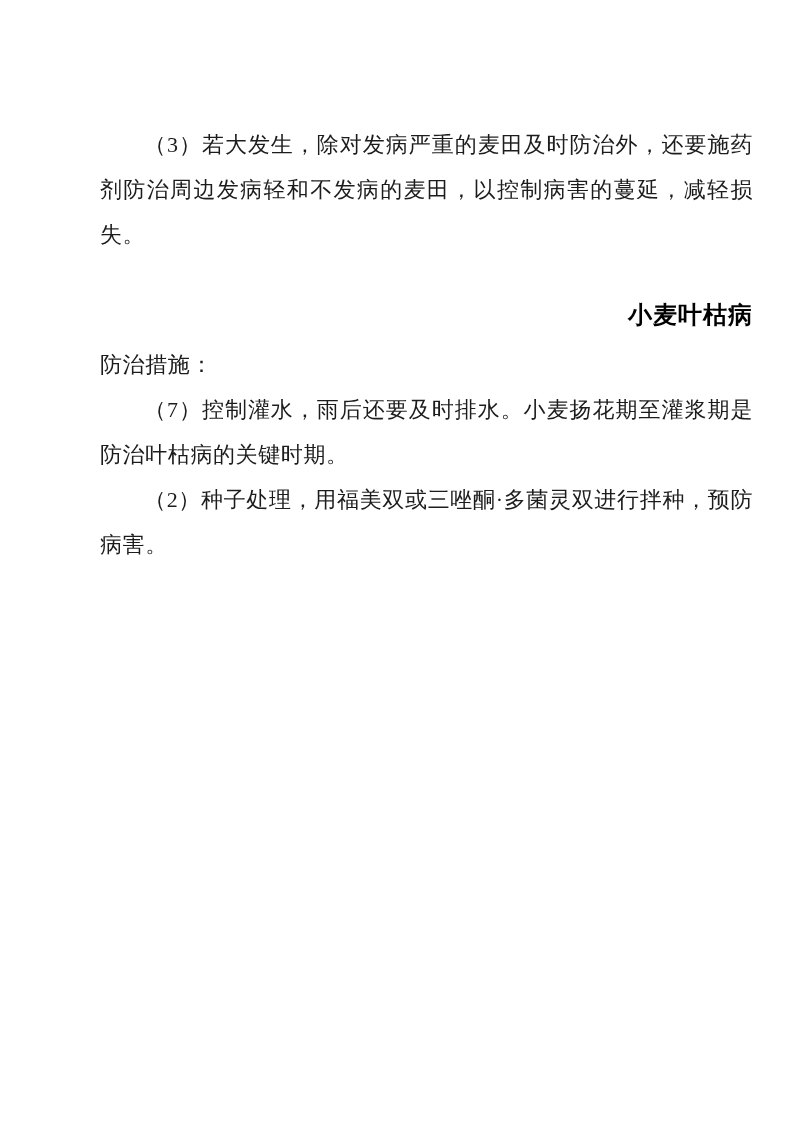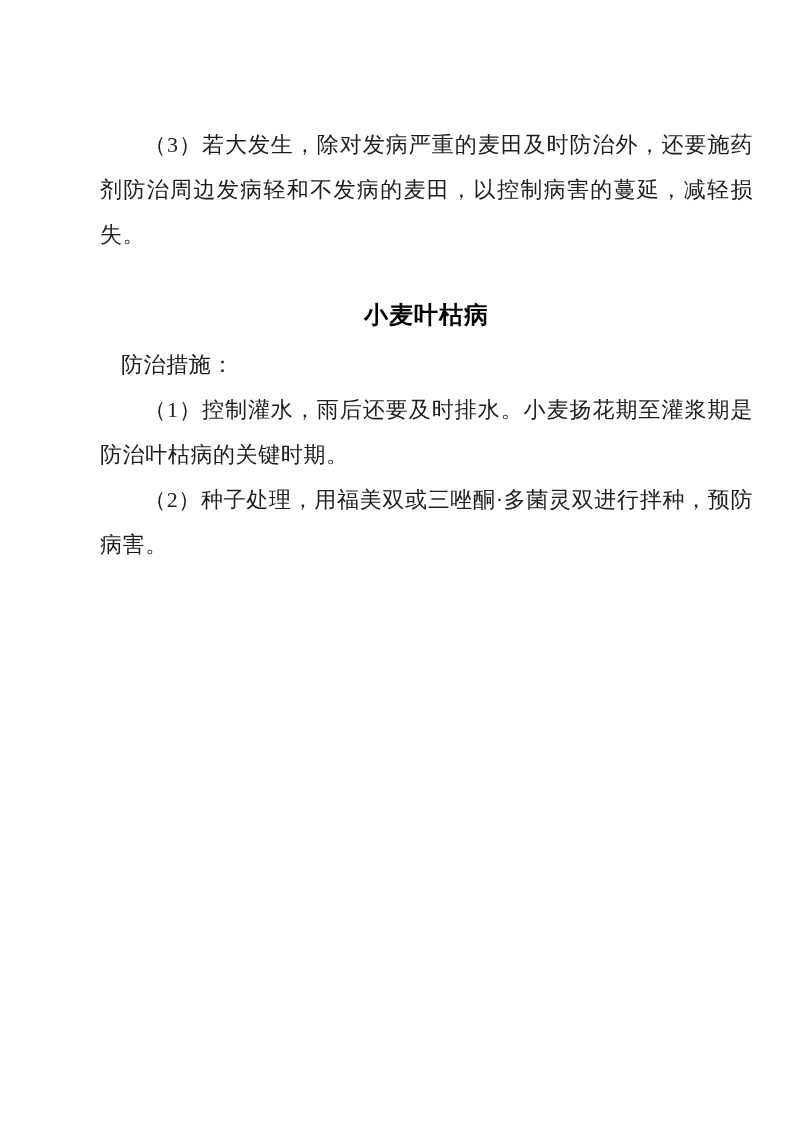--- a/index.html
+++ b/index.html
@@ -28,44 +28,43 @@
     line-height: 45px;
     letter-spacing: 0.6px;
     color: #1c1c1c;
     text-align: justify;
     text-justify: inter-ideograph;
     text-indent: 2em;
     word-break: break-all;
   }
   .para.noindent {
     text-indent: 0;
-    margin-left: 21px;
   }
   .heading {
     margin: 35px 0 5px 0;
     font-family: "Liberation Sans", "DejaVu Sans", sans-serif;
     font-size: 24px;
     font-weight: 700;
     line-height: 45px;
     letter-spacing: 1px;
     color: #000000;
-    text-align: center;
+    text-align: right;
   }
 </style>
 </head>
 <body>
 
 <div class="page">
   <div class="content">
     <p class="para">（3）若大发生，除对发病严重的麦田及时防治外，还要施药剂防治周边发病轻和不发病的麦田，以控制病害的蔓延，减轻损失。</p>
 
     <h2 class="heading">小麦叶枯病</h2>
 
 
     <p class="para noindent">防治措施：</p>
 
-    <p class="para">（1）控制灌水，雨后还要及时排水。小麦扬花期至灌浆期是防治叶枯病的关键时期。</p>
+    <p class="para">（7）控制灌水，雨后还要及时排水。小麦扬花期至灌浆期是防治叶枯病的关键时期。</p>
 
     <p class="para">（2）种子处理，用福美双或三唑酮·多菌灵双进行拌种，预防病害。</p>
 
 
   </div>
 </div>
 
 </body></html>

